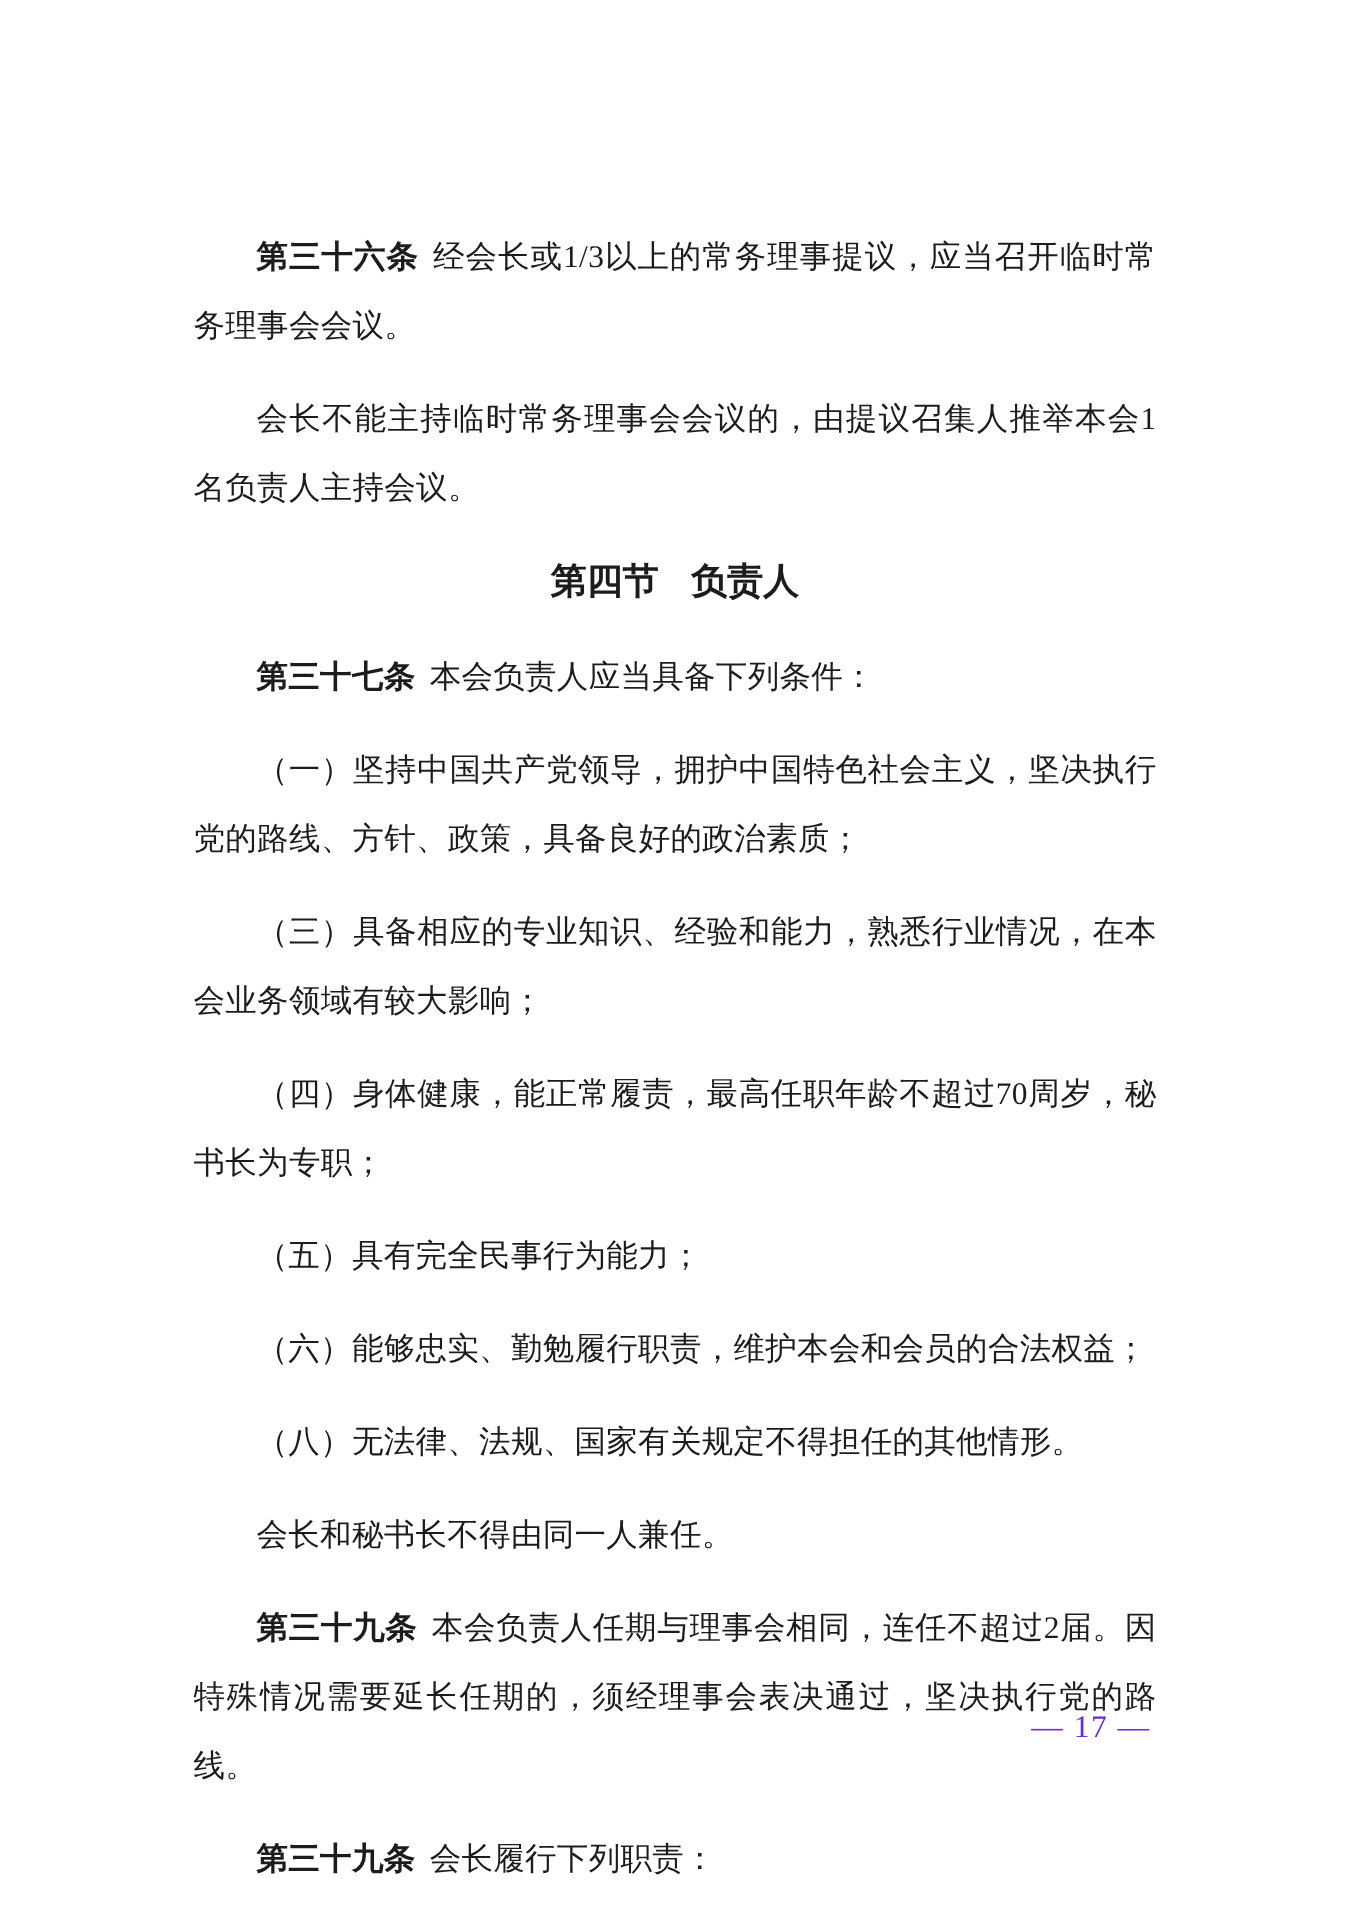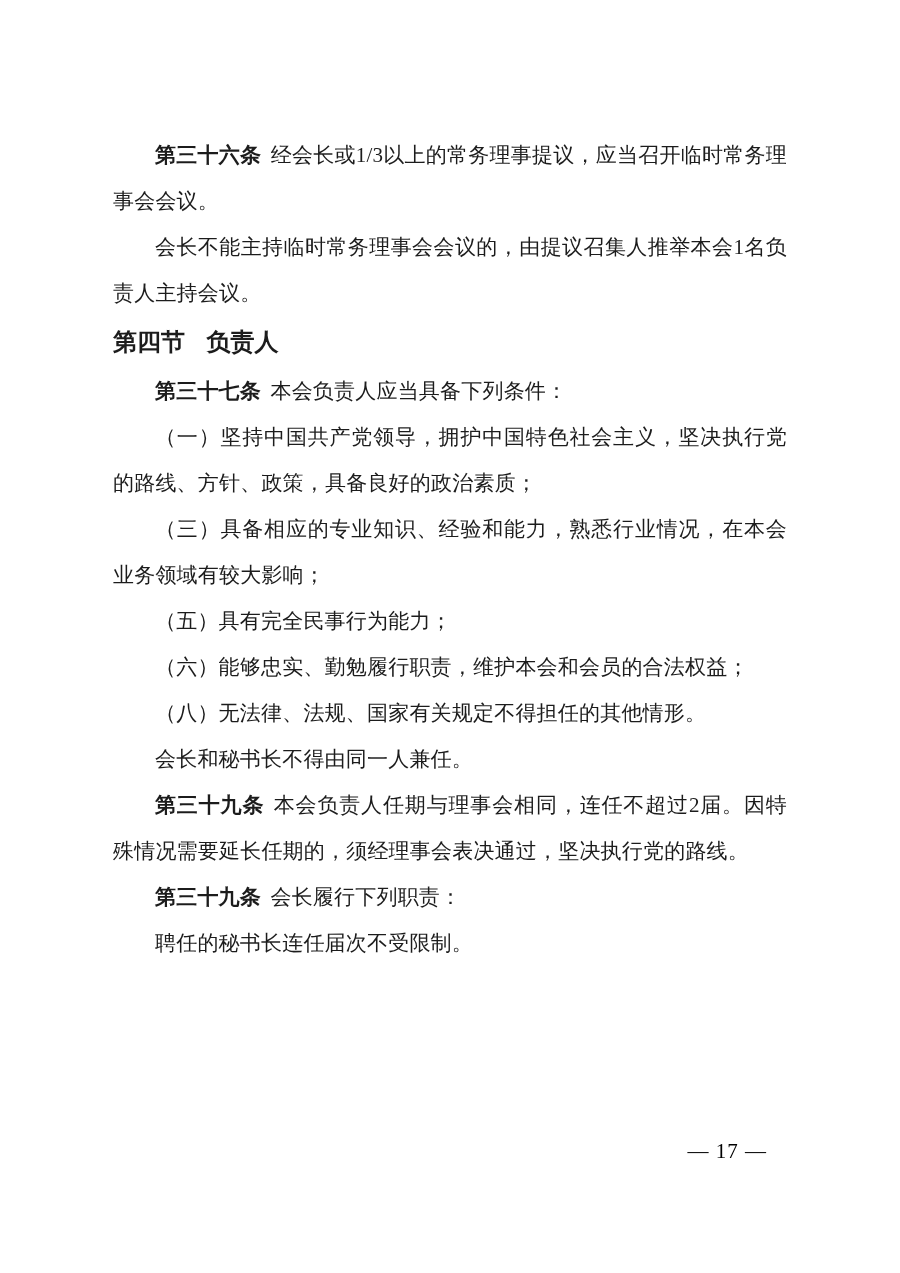--- a/index.html
+++ b/index.html
@@ -16,51 +16,51 @@
     font-family: "Liberation Serif", "DejaVu Serif", serif;
     color: #1c1c1c;
   }
   .content {
     position: absolute;
     left: 113px;
     right: 113px;
     top: 132px;
   }
   .para {
-    margin: 0;
+    margin: 16px;
     font-size: 21px;
     line-height: 46px;
     text-align: justify;
     text-indent: 2em;
     letter-spacing: 0.2px;
   }
   .article-label {
     font-weight: bold;
     margin-right: 0.45em;
   }
   .section-heading {
     margin: 2px 0;
     font-size: 24px;
     line-height: 48px;
     font-weight: bold;
-    text-align: left;
+    text-align: center;
     text-indent: 0;
     font-family: "Liberation Sans", "DejaVu Sans", sans-serif;
   }
   .section-heading .section-num {
     margin-right: 0.9em;
   }
   .page-number {
     position: absolute;
     top: 1136px;
     right: 133px;
     font-size: 21px;
     line-height: 30px;
     letter-spacing: 1px;
-    color: #000000;
+    color: #6d28d9;
   }
 </style>
 </head>
 <body>
 
 <div class="page">
   <div class="content">
 
     <p class="para"><span class="article-label">第三十六条</span><span>经会长或1/3以上的常务理事提议，应当召开临时常务理事会会议。</span></p>
 
@@ -68,20 +68,21 @@
 
     <h2 class="section-heading"><span class="section-num">第四节</span><span>负责人</span></h2>
 
     <p class="para"><span class="article-label">第三十七条</span><span>本会负责人应当具备下列条件：</span></p>
 
     <p class="para"><span>（一）坚持中国共产党领导，拥护中国特色社会主义，坚决执行党的路线、方针、政策，具备良好的政治素质；</span></p>
 
 
     <p class="para"><span>（三）具备相应的专业知识、经验和能力，熟悉行业情况，在本会业务领域有较大影响；</span></p>
 
+    <p class="para"><span>（四）身体健康，能正常履责，最高任职年龄不超过70周岁，秘书长为专职；</span></p>
 
     <p class="para"><span>（五）具有完全民事行为能力；</span></p>
 
     <p class="para"><span>（六）能够忠实、勤勉履行职责，维护本会和会员的合法权益；</span></p>
 
 
     <p class="para"><span>（八）无法律、法规、国家有关规定不得担任的其他情形。</span></p>
 
     <p class="para"><span>会长和秘书长不得由同一人兼任。</span></p>
 

